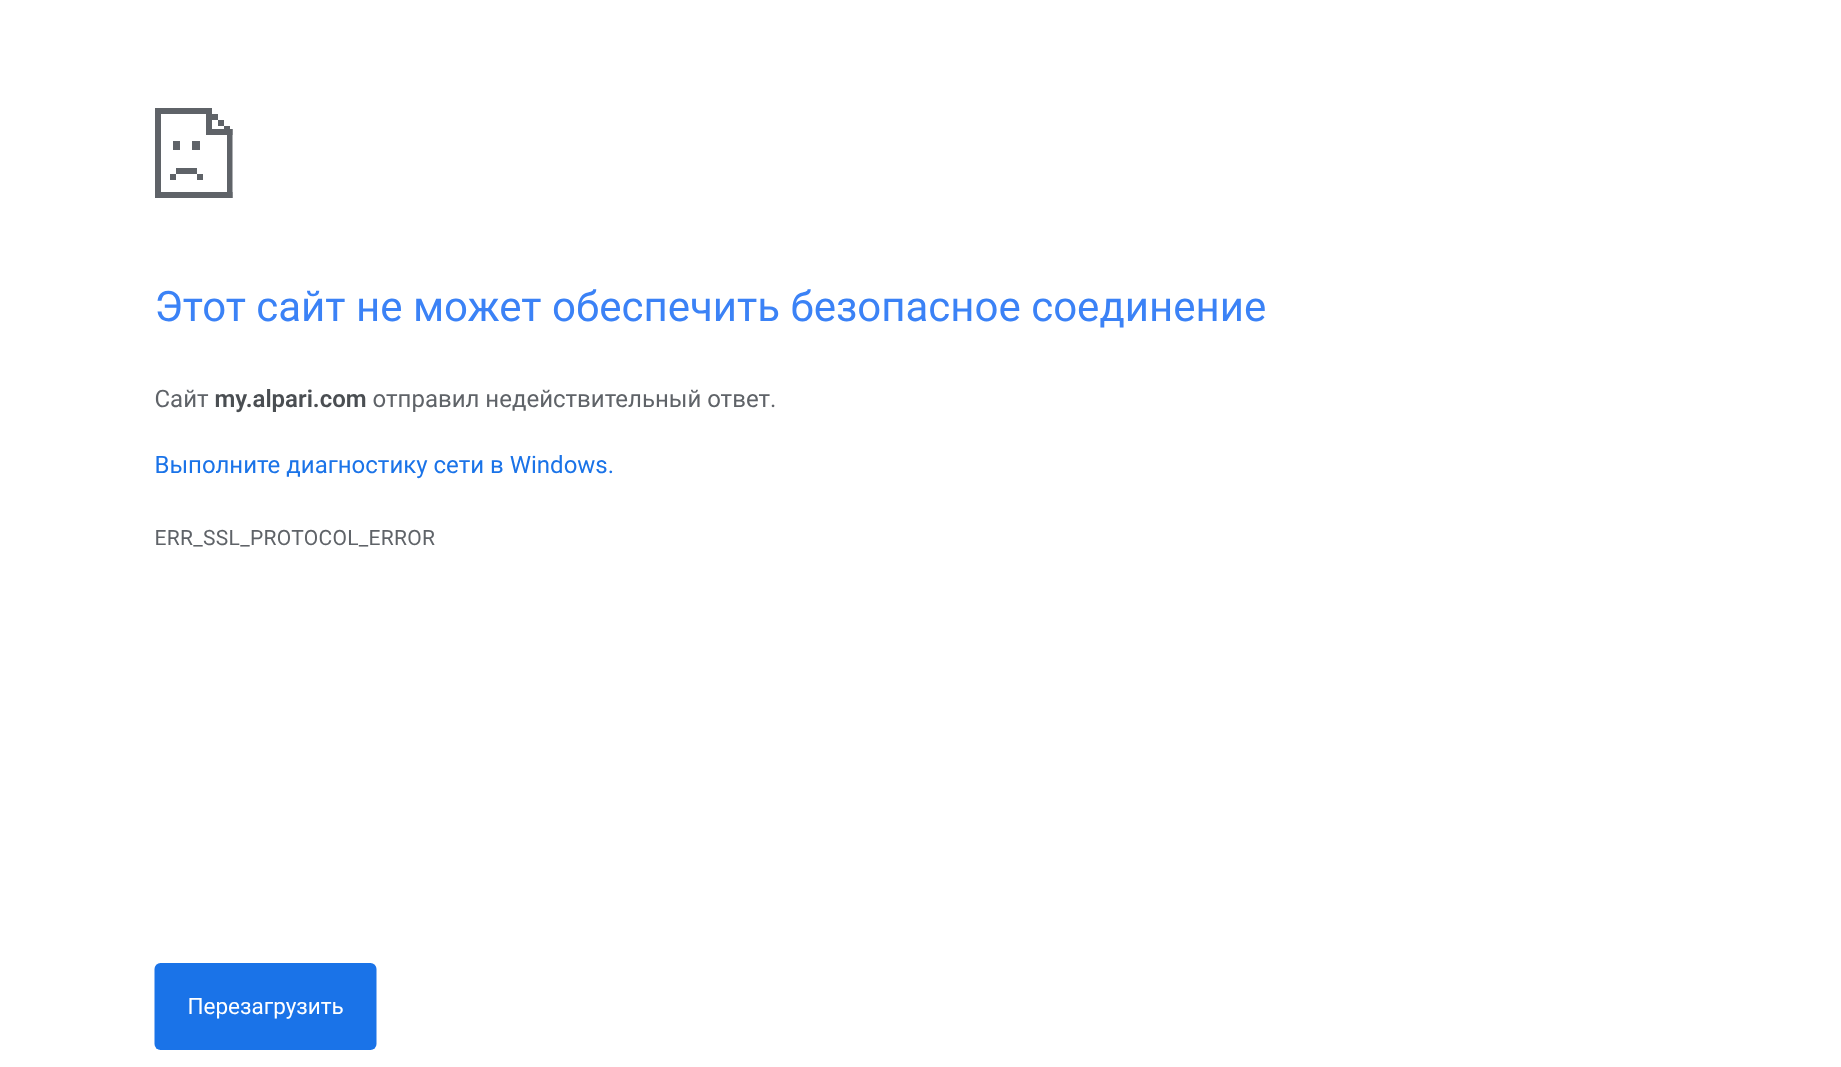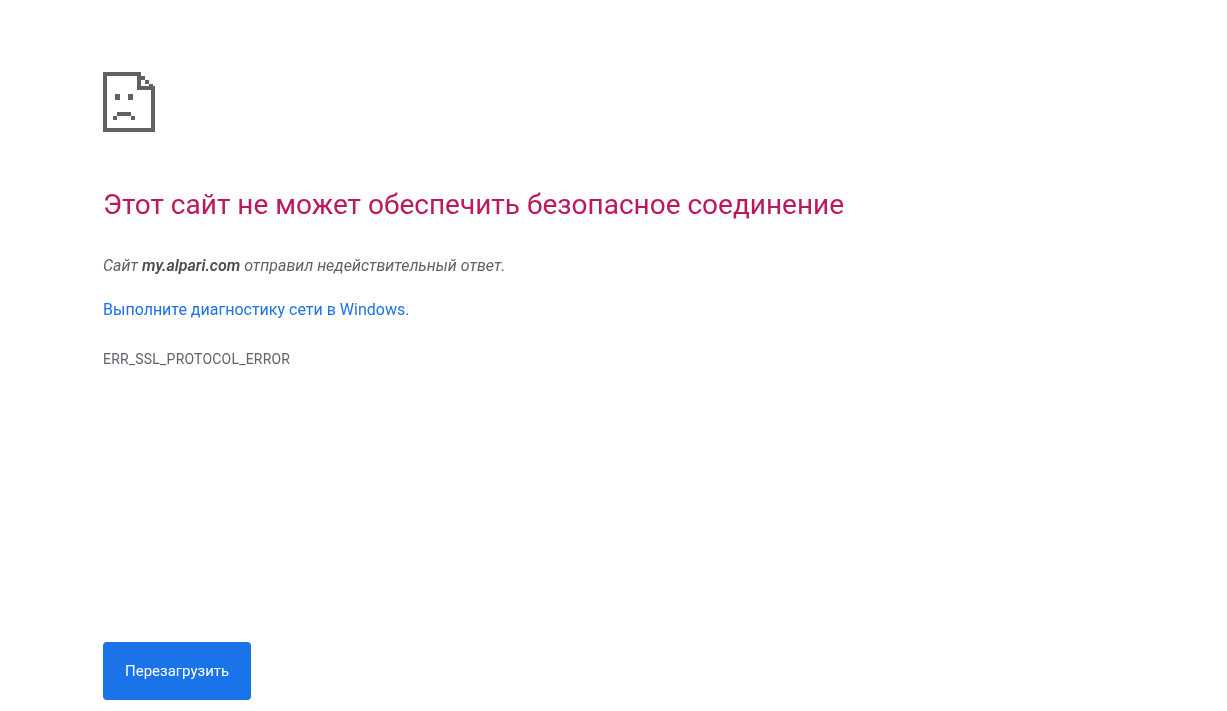--- a/index.html
+++ b/index.html
@@ -22,30 +22,29 @@
     }
     .icon-wrap {
       margin-bottom: 55px;
     }
     .sad-page-icon {
       display: block;
     }
     .heading {
       font-size: 28px;
       font-weight: 400;
-      color: #be185d;
+      color: #3b82f6;
       margin-bottom: 30px;
       line-height: 1.3;
     }
     .description {
       font-size: 16px;
       color: #5f6368;
       margin-bottom: 18px;
       line-height: 1.6;
-      font-style: italic;
     }
     .description .domain {
       font-weight: 600;
       color: #4a4e52;
     }
     .diagnostic-link {
       display: inline-block;
       font-size: 16px;
       color: #1a73e8;
       text-decoration: none;

